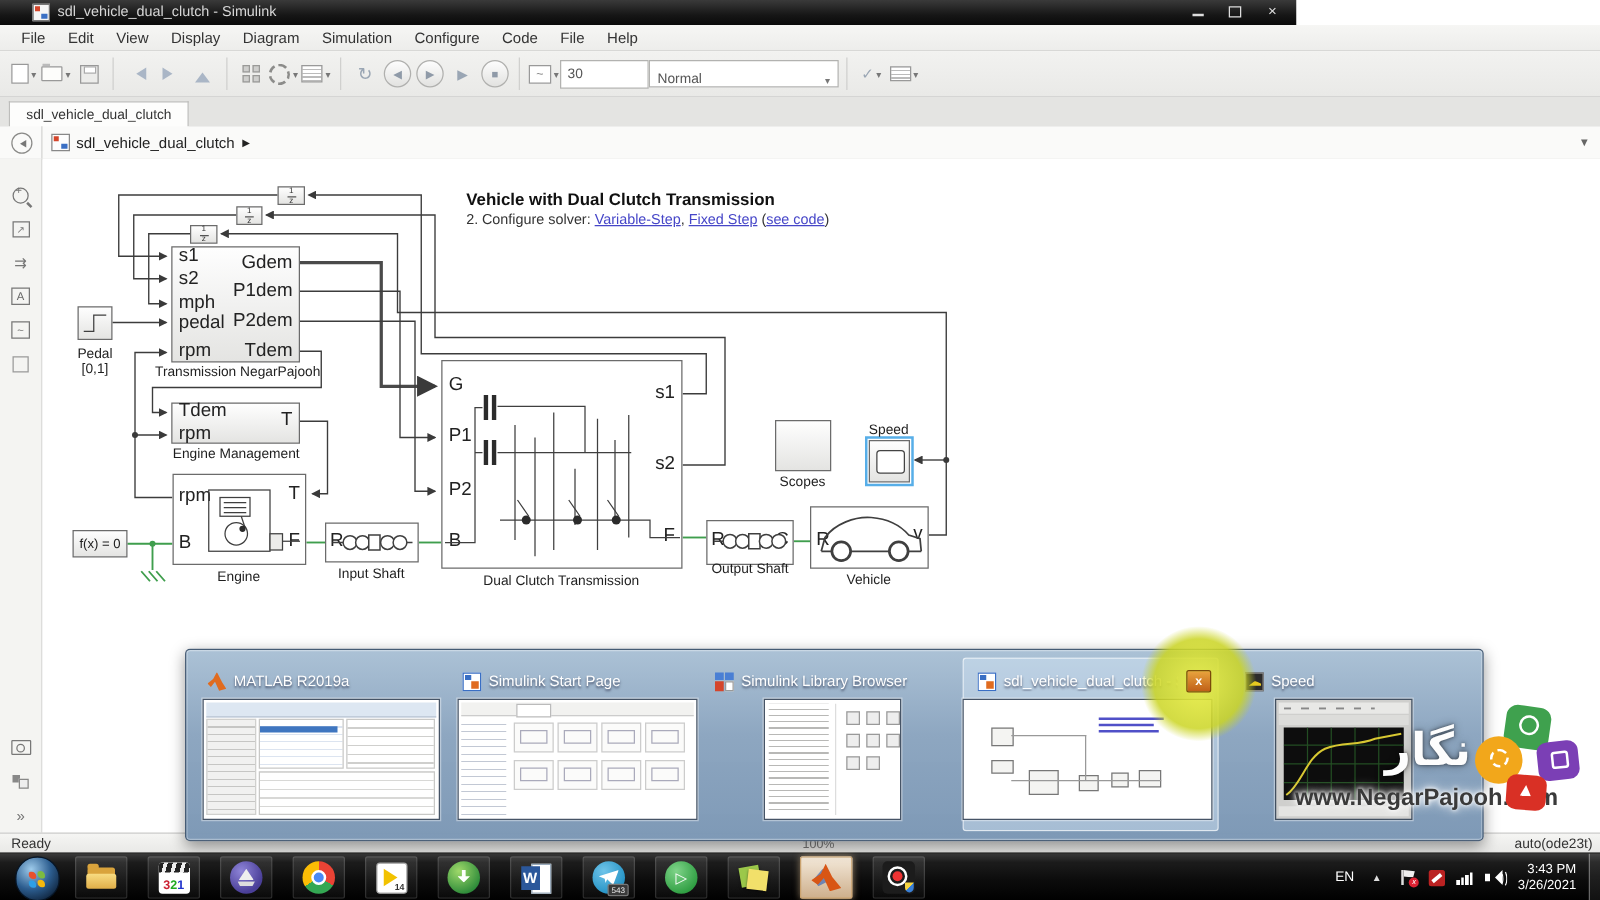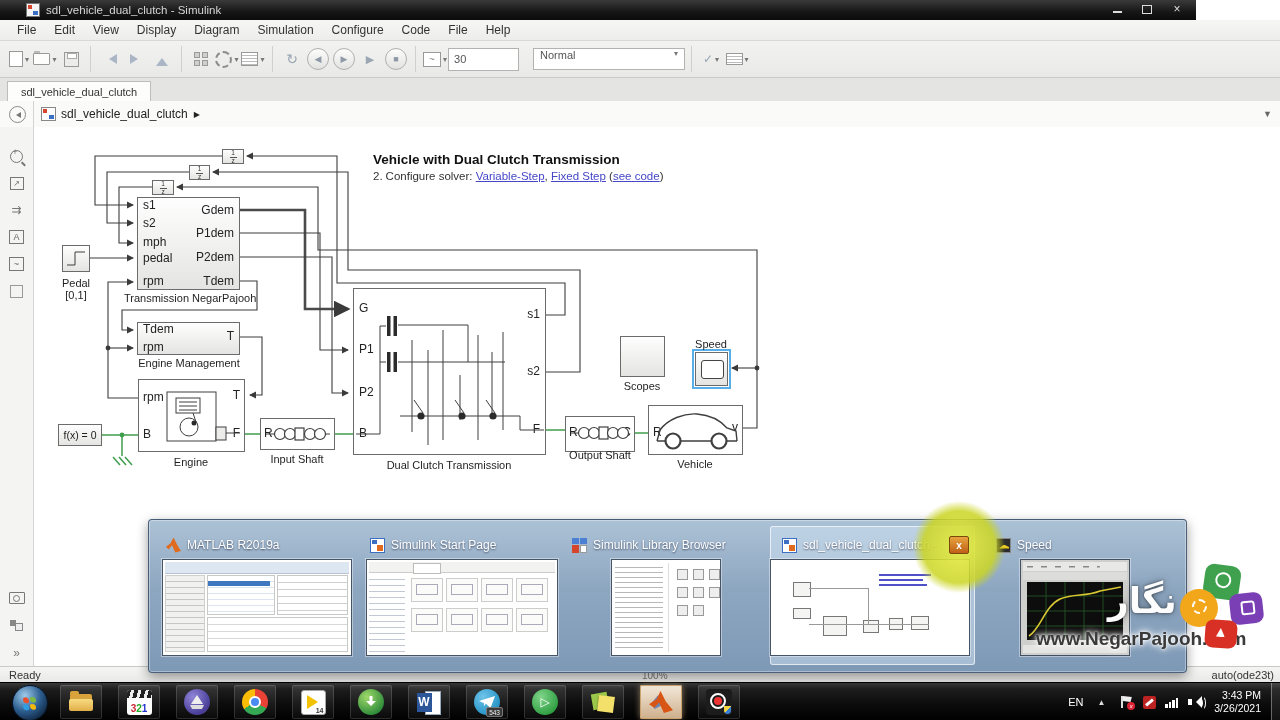--- a/index.html
+++ b/index.html
@@ -1,19 +1,19 @@
 <!DOCTYPE html>
 <html><head>
 <meta charset="utf-8">
 <style>
   html,body{margin:0;padding:0;background:#888;}
   #screen{position:relative;width:1280px;height:720px;overflow:hidden;background:#fff;
           font-family:"Liberation Sans",sans-serif;-webkit-font-smoothing:antialiased;}
   
-  .titlebar{position:absolute;left:0;top:0;width:1196px;height:20px;
+  .titlebar{position:absolute;left:0;top:0;width:1037px;height:20px;
     background:linear-gradient(180deg,#3a3a3a,#161616 60%,#0a0a0a);display:flex;align-items:center;}
   .titlebar .ticon{width:12px;height:12px;margin:0 6px 0 26px;position:relative;background:#f5f5f5;border:1px solid #777;}
   .ticon i{position:absolute;display:block;}
   .ticon .t1{left:1px;top:1px;width:4px;height:4px;background:#d4452b;}
   .ticon .t2{right:1px;bottom:1px;width:5px;height:4px;background:#3a6fc4;}
   .titlebar .ttext{color:#d6d6d6;font-size:11.5px;}
   .wbtns{position:absolute;right:4px;top:0;display:flex;height:18px;}
   .wbtn{width:30px;height:18px;display:flex;align-items:center;justify-content:center;color:#ddd;font-size:12px;}
   .wbtn .minbar{width:9px;height:2px;background:#ddd;margin-top:6px;}
   .wbtn .resbox{width:8px;height:7px;border:1.5px solid #ddd;}
@@ -37,22 +37,22 @@
   .navu{width:0;height:0;border:6px solid transparent;border-bottom:8px solid #aab6c6;}
   .grid4{width:14px;height:14px;display:grid;grid-template-columns:6px 6px;grid-gap:2px;}
   .grid4 i{background:#cfcfcd;border:1px solid #9a9a98;}
   .geari{width:13px;height:13px;border:2.5px dashed #8c8c8a;border-radius:50%;}
   .listi{width:15px;height:12px;border:1px solid #999;background:repeating-linear-gradient(180deg,#fff 0 2px,#bbb 2px 3px);}
   .circb{width:20px;height:20px;border-radius:50%;border:1px solid #b0b0ae;background:linear-gradient(#fdfdfd,#e2e2e0);
     display:flex;align-items:center;justify-content:center;color:#8f9aa8;font-size:9px;}
   .scopei{width:16px;height:13px;border:1px solid #999;background:#fff;display:flex;align-items:center;justify-content:center;color:#888;font-size:10px;}
   .stoptime{width:62px;height:19px;border:1px solid #b2b2b0;background:#fff;font-size:11px;color:#555;
     font-family:"Liberation Sans",sans-serif;padding-left:5px;}
-  .simmode{width:138px;height:20px;border:1px solid #b2b2b0;background:#fff;display:flex;align-items:flex-start;
-    justify-content:space-between;padding:0 6px;font-size:11px;color:#555;margin-left:14px;}
+  .simmode{width:138px;height:20px;border:1px solid #b2b2b0;background:#fff;display:flex;align-items:flex-end;
+    justify-content:space-between;padding:0 6px;font-size:11px;color:#555;}
   
   .tabbar{position:absolute;left:0;top:78px;width:1280px;height:23px;background:#e4e4e2;border-bottom:1px solid #c2c2c0;}
   .tab{position:absolute;left:7px;top:3px;height:20px;background:#fdfdfc;border:1px solid #bdbdbb;border-bottom:none;
     display:flex;align-items:center;padding:0 13px;font-size:11px;color:#333;}
   
   .crumbbar{position:absolute;left:0;top:101px;width:1280px;height:26px;background:#fafaf9;border-bottom:1px solid #d4d4d2;}
   .backcirc{position:absolute;left:9px;top:5px;width:15px;height:15px;border:1px solid #8a8a88;border-radius:50%;
     display:flex;align-items:center;justify-content:center;}
   .backcirc i{width:0;height:0;border:3.5px solid transparent;border-right:5px solid #777;margin-left:-2px;}
   .crumbbox{position:absolute;left:33px;top:0;height:26px;border-left:1px solid #d4d4d2;display:flex;align-items:center;padding-left:7px;}
@@ -74,21 +74,21 @@
   .cami{width:14px;height:10px;border:1px solid #777;border-radius:1px;display:flex;align-items:center;justify-content:center;}
   .cami i{width:5px;height:5px;border:1px solid #777;border-radius:50%;}
   .blocksi{width:13px;height:11px;position:relative;}
   .blocksi:before{content:"";position:absolute;left:0;top:0;width:6px;height:6px;background:#888;}
   .blocksi:after{content:"";position:absolute;right:0;bottom:0;width:6px;height:6px;border:1px solid #888;background:#eee;}
   
   .canvas{position:absolute;left:34px;top:127px;width:1246px;height:539px;background:#ffffff;}
   svg.lay{position:absolute;left:0;top:0;pointer-events:none;}
   .blk{position:absolute;background:linear-gradient(180deg,#fefefe,#e4e4e2);border:1px solid #6b6b6b;box-sizing:border-box;}
   .blk.flat{background:#fff;}
-  .pt{position:absolute;font-size:12px;color:#222;line-height:10px;white-space:nowrap;}
+  .pt{position:absolute;font-size:15px;color:#222;line-height:10px;white-space:nowrap;}
   .blbl{position:absolute;font-size:11px;color:#1f1f1f;text-align:center;white-space:nowrap;line-height:12px;}
   .dfr{text-align:center;font-size:6.5px;color:#333;line-height:6px;width:100%;margin-top:0.5px;}
   .dfr .den{display:block;border-top:1px solid #555;width:7px;margin:0.5px auto 0;}
   .speedblk{outline:2px solid #57aee8;outline-offset:1px;}
   .speedscreen{position:absolute;left:5px;top:7px;width:21px;height:17px;border:1.5px solid #444;border-radius:3px;background:#fff;}
   .solver{display:flex;align-items:center;justify-content:center;font-size:10.5px;color:#222;}
   
   .notes{position:absolute;left:373px;top:152px;width:320px;}
   .notes h3{margin:0 0 3px;font-size:13.5px;color:#111;}
   .nline{font-size:11.5px;color:#333;line-height:13.4px;}

